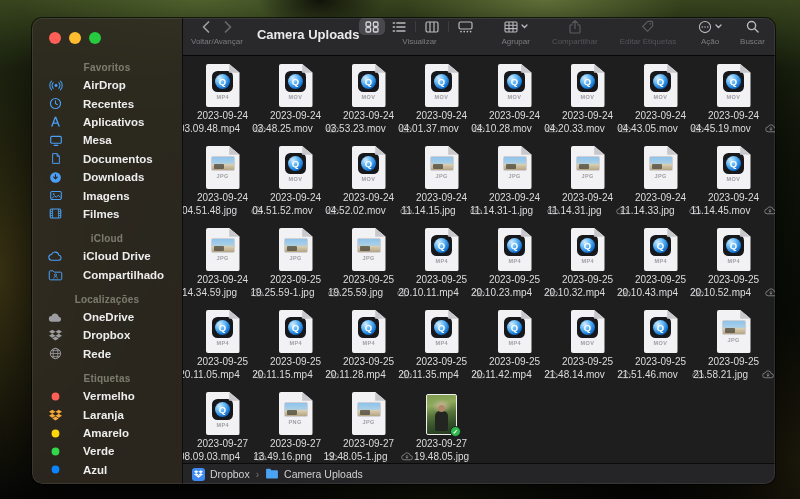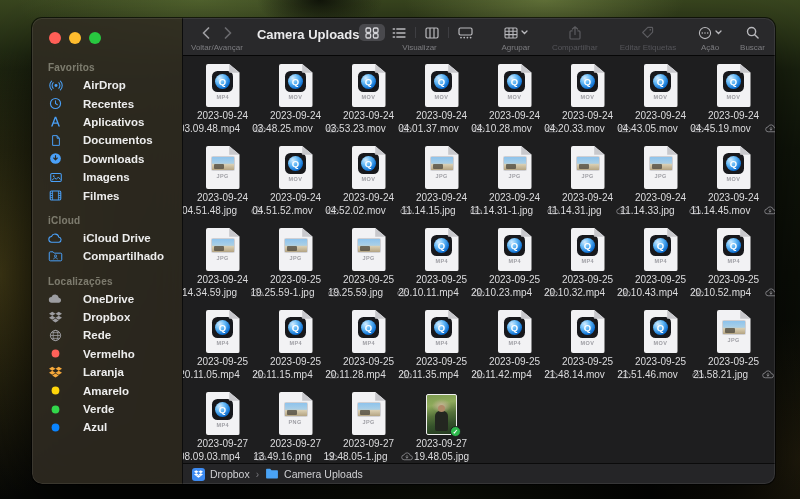--- a/index.html
+++ b/index.html
@@ -26,36 +26,36 @@
   }
   .window::after { content:""; position:absolute; inset:0; border-radius:10px;
     box-shadow:inset 0 0 0 1px rgba(255,255,255,.08); pointer-events:none; z-index:60; }
 
   
   .sidebar { width:150px; flex:none; background:rgba(48,43,34,.86); backdrop-filter:blur(18px);
     color:#e8e8e8; position:relative; }
   .traffic { display:flex; gap:8px; padding:14px 0 0 17px; height:30px; }
   .dot { width:12px; height:12px; border-radius:50%; }
   .dot.red{ background:#ff5f57; } .dot.yellow{ background:#febc2e; } .dot.green{ background:#28c840; }
-  .side-sections { padding:4px 7px 0; }
+  .side-sections { padding:4px 7px 0;text-align:center; }
   .side-title { font-size:10px; font-weight:700; color:rgba(235,235,220,.42);
     padding:10px 9px 3px; letter-spacing:.2px; }
   .side-item { display:flex; align-items:center; gap:7px; height:18.4px; padding:0 9px;
     border-radius:5px; font-size:11.5px; font-weight:600; color:#ededed; }
   .side-icon { width:15px; height:14px; display:flex; align-items:center; justify-content:center; flex:none; }
   .side-label { white-space:nowrap; overflow:hidden;margin-left:13px; }
 
   
   .main { flex:1; min-width:0; display:flex; flex-direction:column;
     background:#1e1e1f; border-left:1px solid rgba(0,0,0,.6); }
 
   
   .toolbar { height:38px; flex:none; background:#29292b; border-bottom:1px solid #060606;
     display:flex; align-items:stretch; padding:0 10px 0 8px; }
-  .tgroup { display:flex; flex-direction:column; align-items:center; padding-top:6px; flex:none; }
+  .tgroup { display:flex; flex-direction:column; align-items:center; flex:none; }
   .ticons { display:flex; align-items:center; height:17px; color:#b9b9bd; }
   .tlabel { font-size:8px; color:#7d7d81; margin-top:2px; white-space:nowrap; }
   .tgroup.dim .ticons { color:#5c5c60; }
   .tgroup.dim .tlabel { color:#55555a; }
   .navbtn { padding:0 7px; display:flex; align-items:center; }
   .win-title { font-size:13px; font-weight:700; color:#eaeaec; padding-top:9px; margin-left:14px;
     white-space:nowrap; flex:none; }
   .t-spacer { flex:1; }
   .viewbtns { display:flex; align-items:center; gap:1px; }
   .vbtn { padding:2.5px 6px; border-radius:5px; display:flex; align-items:center; }
@@ -149,20 +149,29 @@
 
   <div class="side-item">
     <span class="side-icon">
                 <svg width="13" height="13" viewBox="0 0 16 16">
                   <path d="M7.1 2h1.8l4.6 12h-1.9l-1.2-3.2H5.6L4.4 14H2.5Zm-.9 7.2h3.6L8 4.4Z" fill="#4aa0f8"></path>
                 </svg>
               </span>
     <span class="side-label">Aplicativos</span>
   </div>
 
+  <div class="side-item">
+    <span class="side-icon">
+                <svg width="14" height="13" viewBox="0 0 16 16">
+                  <rect x="1.5" y="3" width="13" height="8.4" rx="1.3" stroke="#4aa0f8" stroke-width="1.4" fill="none"></rect>
+                  <path d="M5.8 14h4.4" stroke="#4aa0f8" stroke-width="1.4" stroke-linecap="round"></path>
+                </svg>
+              </span>
+    <span class="side-label">Mesa</span>
+  </div>
 
   <div class="side-item">
     <span class="side-icon">
                 <svg width="12" height="13" viewBox="0 0 16 16">
                   <path d="M3.5 1.5h6L12.5 5v9.5h-9Z" stroke="#4aa0f8" stroke-width="1.3" fill="none" stroke-linejoin="round"></path>
                   <path d="M9.5 1.5V5h3" stroke="#4aa0f8" stroke-width="1.3" fill="none"></path>
                 </svg>
               </span>
     <span class="side-label">Documentos</span>
   </div>
@@ -254,20 +263,21 @@
                   <ellipse cx="8" cy="8" rx="2.9" ry="6.3" stroke="#9d9da1" stroke-width="1" fill="none"></ellipse>
                   <path d="M1.7 8h12.6M2.7 4.5h10.6M2.7 11.5h10.6" stroke="#9d9da1" stroke-width="1" fill="none"></path>
                 </svg>
               </span>
     <span class="side-label">Rede</span>
   </div>
 </div>
   </div>
 
   <div class="side-section">
+    <div class="side-title">Etiquetas</div>
     <div class="side-items">
   <div class="side-item">
     <span class="side-icon">
                 <svg width="13" height="13" viewBox="0 0 16 16">
                   <circle cx="8" cy="8" r="4.8" fill="#ff6159"></circle>
                 </svg>
               </span>
     <span class="side-label">Vermelho</span>
   </div>
 

